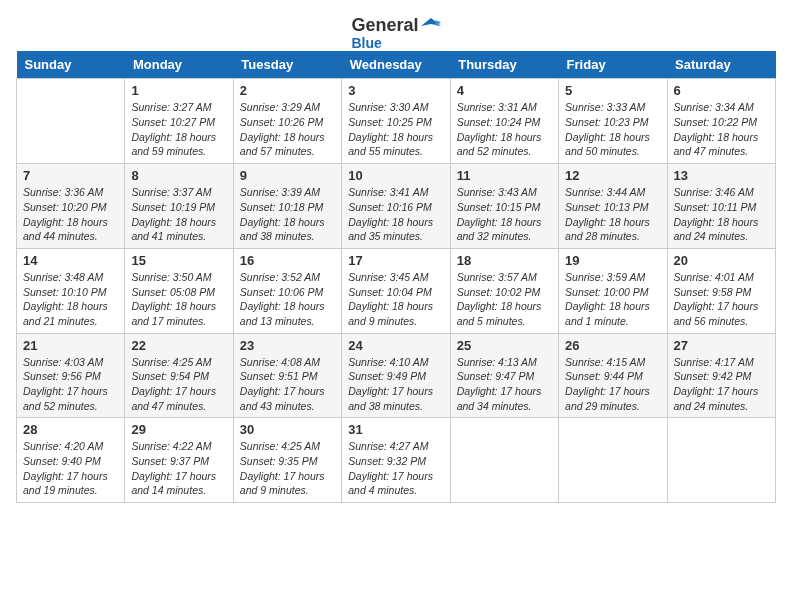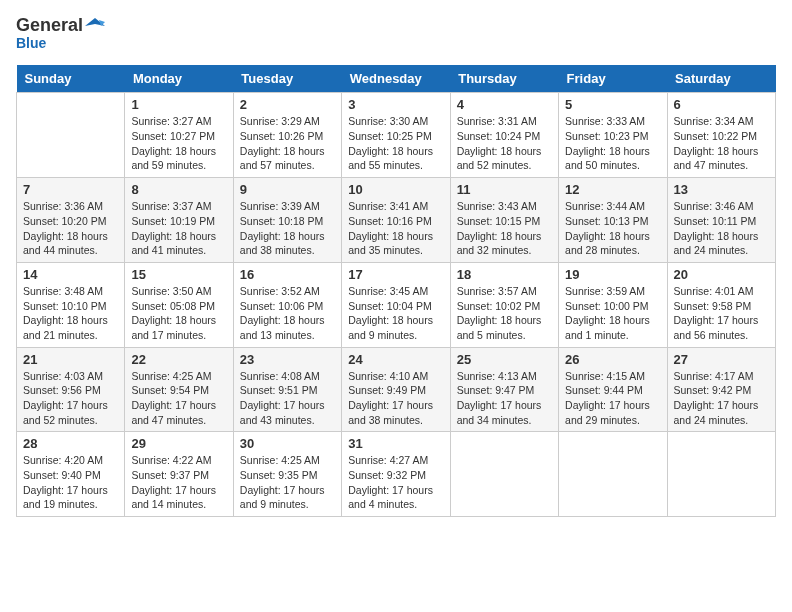--- a/index.html
+++ b/index.html
@@ -5,23 +5,23 @@
     * { box-sizing: border-box; margin: 0; padding: 0; }
     body {
       font-family: Arial, sans-serif;
       background: #fff;
       width: 792px;
       min-height: 612px;
       padding: 16px;
     }
     .header-section {
       display: flex;
-      justify-content: flex-start;
+      justify-content: center;
       align-items: flex-start;
-      margin-bottom: 14px;
+      margin-bottom: 0;
     }
     .logo {
       display: flex;
       align-items: center;
     }
     .title-section {
       text-align: right;
     }
     .month-title {
       font-size: 36px;
@@ -57,20 +57,21 @@
     .date-num {
       font-size: 13px;
       font-weight: bold;
       display: block;
       margin-bottom: 2px;
     }
     .cell-content {
       font-size: 10.5px;
       line-height: 1.4;
       color: #333;
+      font-style: italic;
     }
     tr:nth-child(even) td {
       background-color: #f5f5f5;
     }
     tr:nth-child(odd) td {
       background-color: #fff;
     }
     
     tr:first-child th {
       background-color: #1a6bb5 !important;

